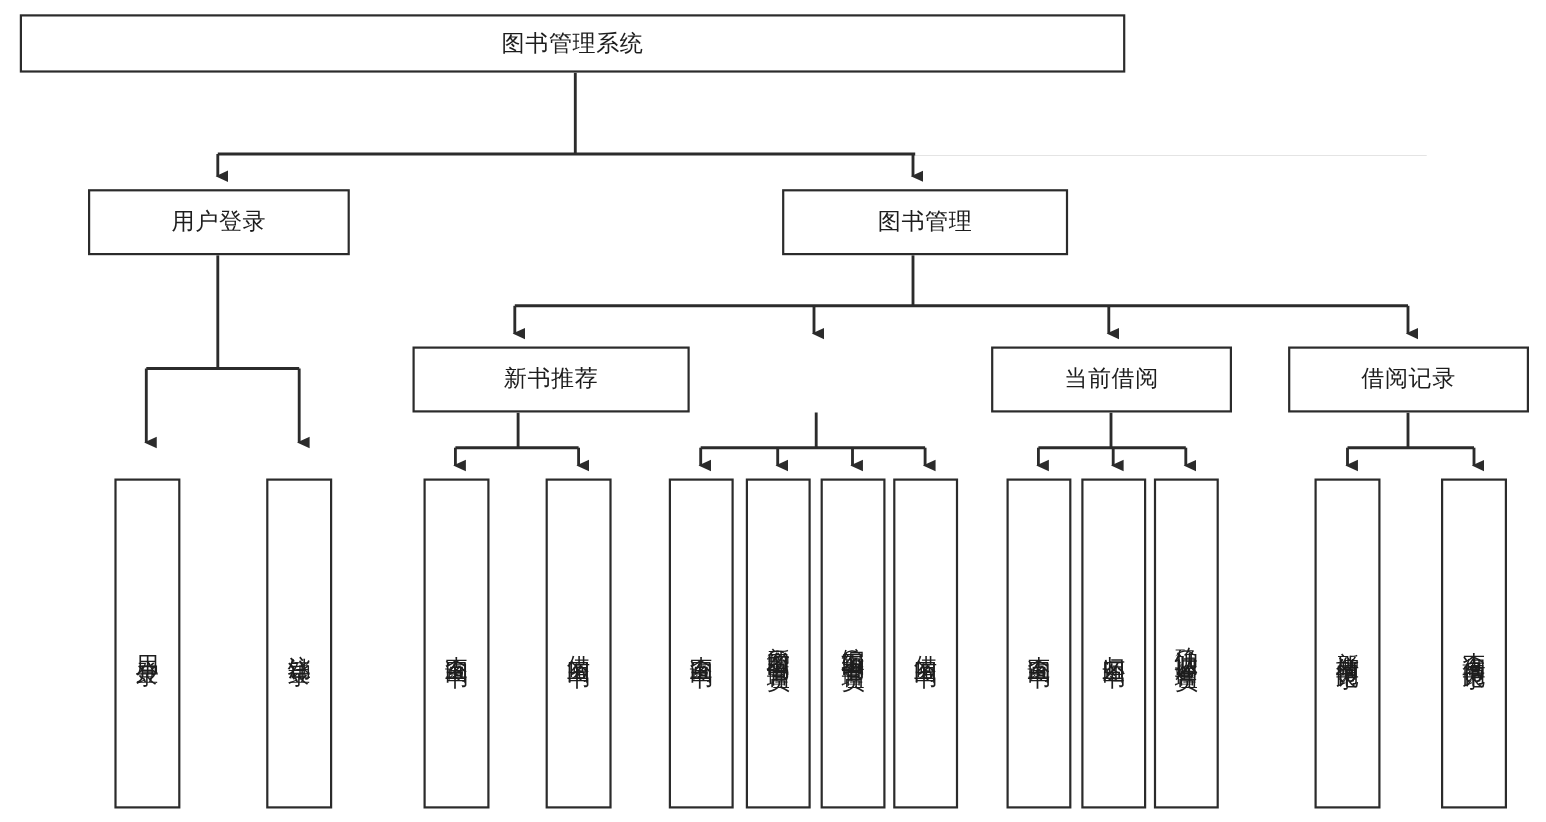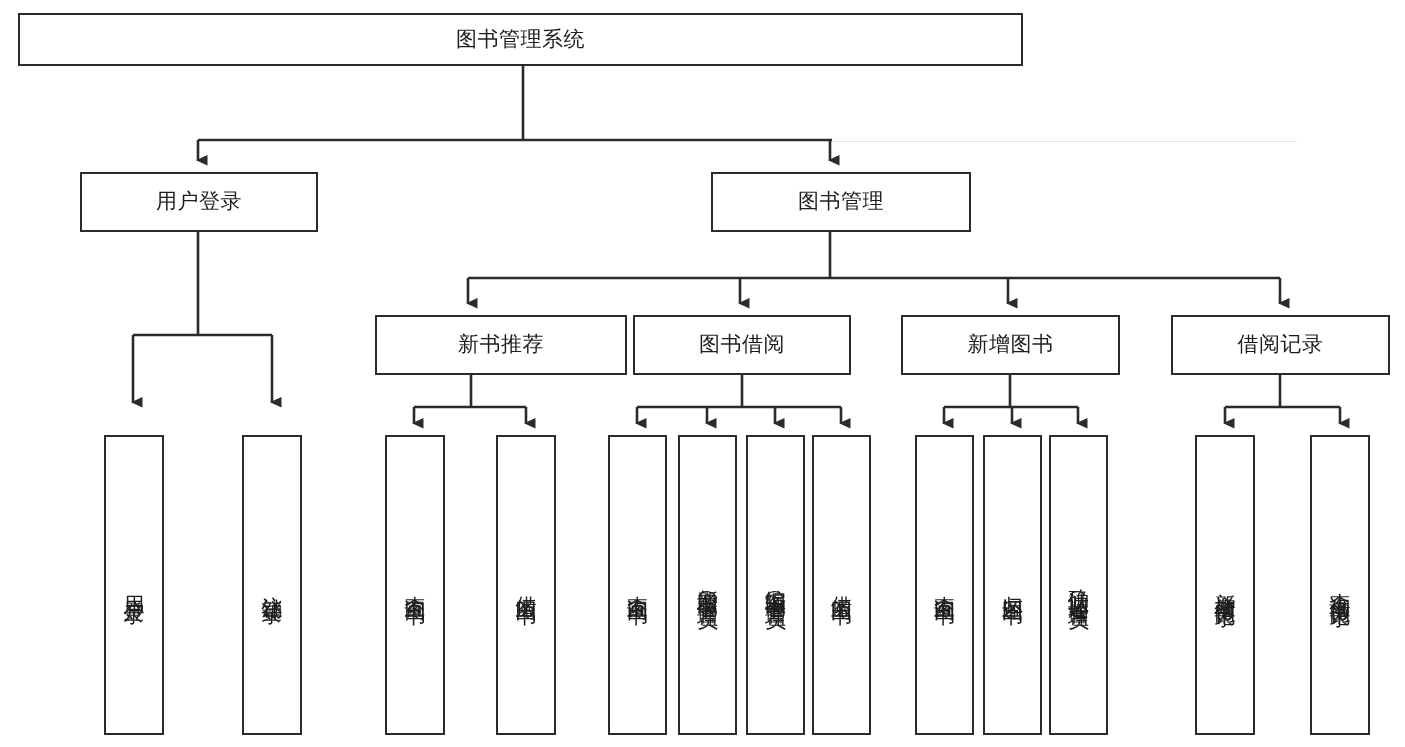--- a/index.html
+++ b/index.html
@@ -138,25 +138,22 @@
   <div class="node horizontal" style="left:80px; top:172px; width:238px; height:60px;">
     <span class="label">用户登录</span>
   </div>
   <div class="node horizontal" style="left:711px; top:172px; width:260px; height:60px;">
     <span class="label">图书管理</span>
   </div>
 
   <div class="node horizontal" style="left:375px; top:315px; width:252px; height:60px;">
     <span class="label">新书推荐</span>
   </div>
-  <div class="node horizontal" style="left:633px; top:315px; width:218px; height:60px;">
-    <span class="label">图书借阅</span>
-  </div>
   <div class="node horizontal" style="left:901px; top:315px; width:219px; height:60px;">
-    <span class="label">新增图书</span>
+    <span class="label">当前借阅</span>
   </div>
   <div class="node horizontal" style="left:1171px; top:315px; width:219px; height:60px;">
     <span class="label">借阅记录</span>
   </div>
 
   <div class="node vertical" style="left:104px; top:435px; width:60px; height:300px;">
     <span class="label">用户登录</span>
   </div>
   <div class="node vertical" style="left:242px; top:435px; width:60px; height:300px;">
     <span class="label">注销登录</span>

